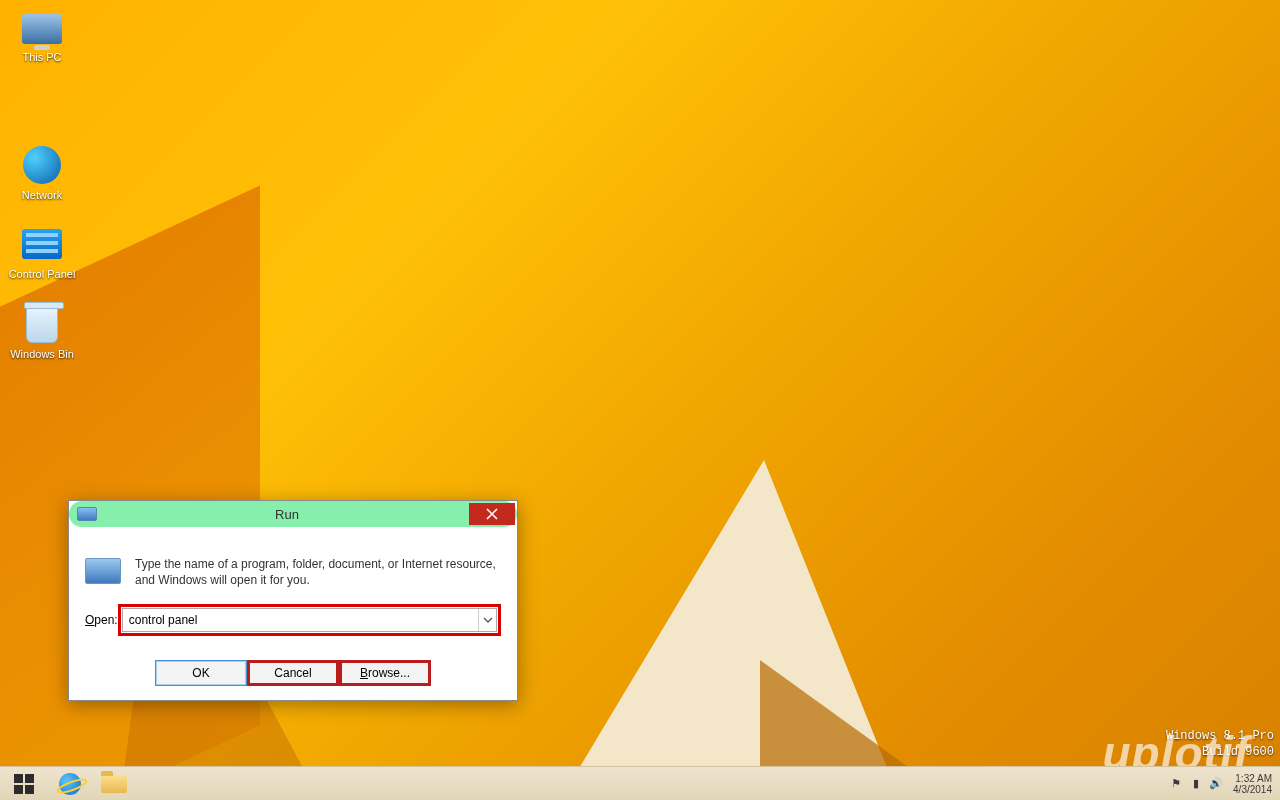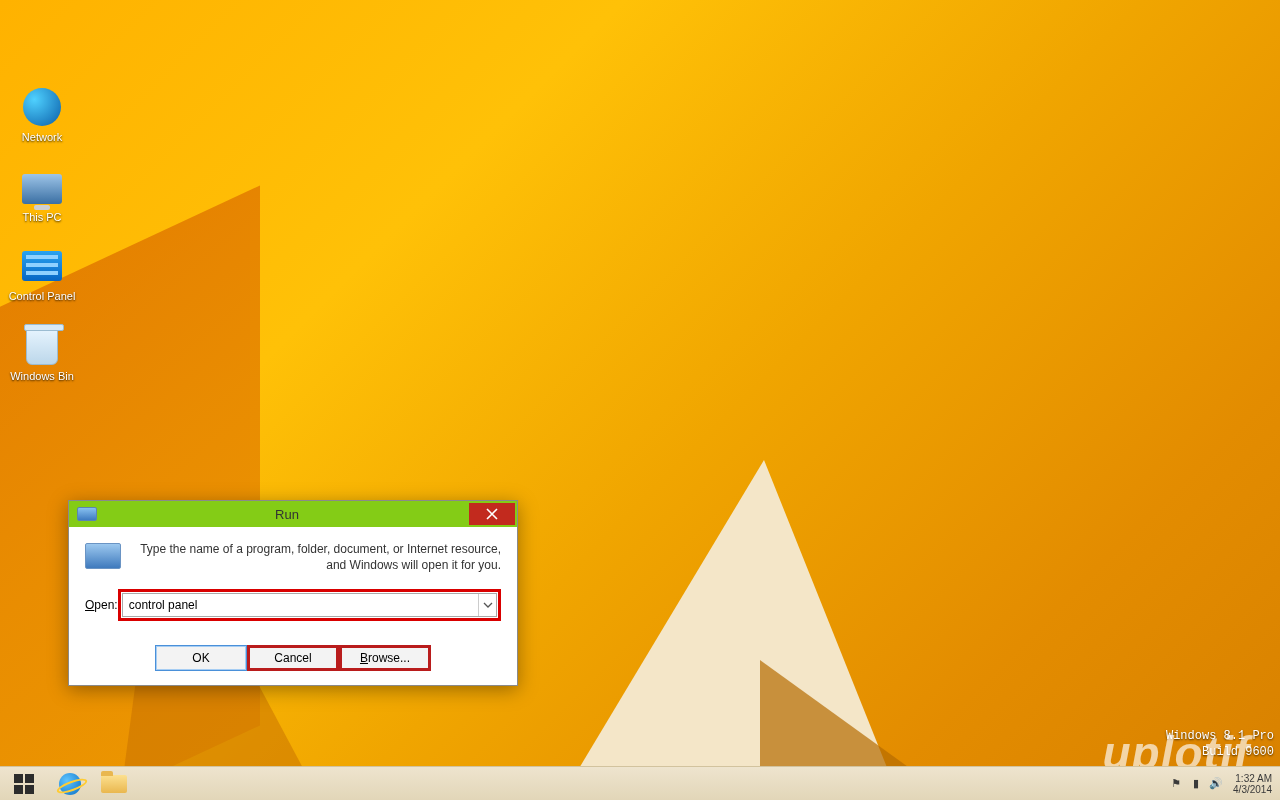--- a/index.html
+++ b/index.html
@@ -54,27 +54,28 @@
   .ic-bin::before{content:"";position:absolute;left:-3px;top:-4px;width:38px;height:5px;background:#d8e9f5;border:1px solid #9bbcd2;border-radius:2px;}
 
   
   .run-dialog {
     position:absolute; left:68px; top:500px; width:450px;
     background:#fff; border:1px solid #8a8a8a;
     box-shadow:0 4px 18px rgba(0,0,0,.35);
     font-size:12px;
   }
   .run-title {
-    height:26px; background:#84cc16; display:flex; align-items:center;
+    height:26px; background:#86efac; display:flex; align-items:center;
     color:#333;
+    border-radius:13px;
   }
   .run-title .title-icon { width:20px; height:14px; margin:0 8px; background:linear-gradient(#87c0f0,#3e7bc1); border:1px solid #5a85b3; border-radius:2px;}
   .run-title .title-text { flex:1; text-align:center; font-size:13px; }
   .run-title .close-btn { width:46px; height:22px; background:#c22a1e; color:#fff; display:flex; align-items:center; justify-content:center; margin-right:2px; cursor:pointer;}
-  .run-body { padding:14px 16px 6px; display:flex; gap:14px;text-align:right;}
+  .run-body { padding:29px 16px 6px; display:flex; gap:14px;}
   .run-body .glyph { width:36px; height:26px; background:linear-gradient(#9cc8ef,#3f7abd); border:1px solid #6a94c4; border-radius:2px; flex:none; margin-top:2px;}
   .run-body .desc { color:#333; font-size:12px; line-height:1.35;}
   .run-open-row { display:flex; align-items:center; padding:10px 16px 6px;}
   .run-open-row .open-lbl { font-size:12px; }
   .combo-wrap { flex:1; border:3px solid #d90000; padding:1px;}
   .combo { display:flex; border:1px solid #a9a9a9; height:24px; background:#fff;}
   .combo input { flex:1; border:none; outline:none; padding:0 6px; font-size:12px; font-family:inherit;}
   .combo .caret { width:18px; display:flex; align-items:center; justify-content:center; color:#555; cursor:pointer; border-left:1px solid #ccc;}
   .run-buttons { display:flex; justify-content:center; padding:18px 16px 14px;}
   .run-buttons button {
@@ -122,31 +123,31 @@
 </head>
 <body>
 
 <div class="wallpaper">
   <div class="fold3"></div>
   <div class="fold1"></div>
   <div class="fold2"></div>
 </div>
 
 <div class="desktop-icons">
+  <div class="desktop-icon">
+    <div class="ic">
+        <div class="ic-pc"></div>
+      </div>
+    <div class="lbl">This PC</div>
+  </div>
   <div class="desktop-icon" style="margin-top:80px">
     <div class="ic">
         <div class="ic-net"></div>
       </div>
     <div class="lbl">Network</div>
-  </div>
-  <div class="desktop-icon">
-    <div class="ic">
-        <div class="ic-pc"></div>
-      </div>
-    <div class="lbl">This PC</div>
   </div>
   <div class="desktop-icon">
     <div class="ic">
         <div class="ic-cp"></div>
       </div>
     <div class="lbl">Control Panel</div>
   </div>
   <div class="desktop-icon">
     <div class="ic">
         <div class="ic-bin"></div>

